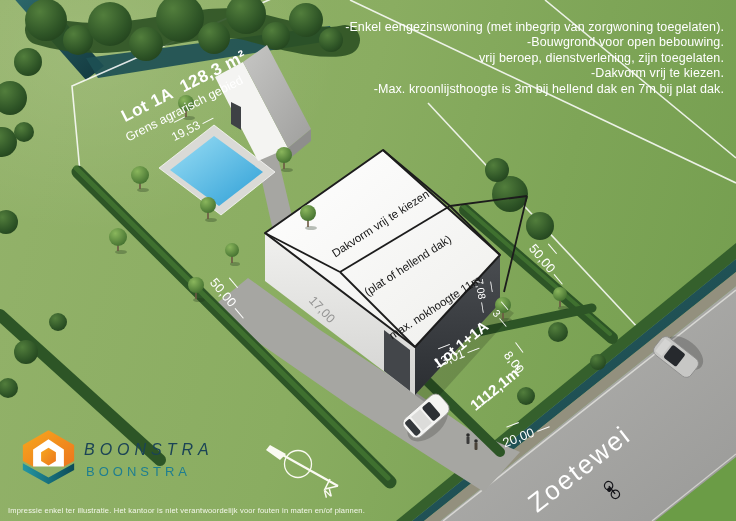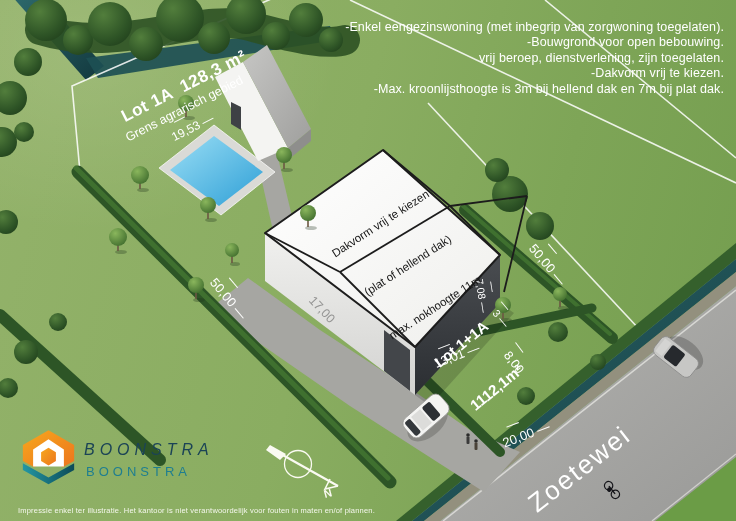--- a/index.html
+++ b/index.html
@@ -18,21 +18,21 @@
   #note-block{position:absolute;top:20px;right:12px;width:560px;text-align:right;
     color:#ffffff;font-size:12.5px;line-height:15.4px;letter-spacing:0.1px;}
   #roof-note{position:absolute;left:408px;top:266px;transform:translate(-50%,-50%) rotate(-33deg);
     color:#161616;font-size:11.5px;line-height:1.45;text-align:center;font-weight:500;white-space:pre;}
   #lot-combined{position:absolute;left:479px;top:366px;transform:translate(-50%,-50%) rotate(-39deg);
     color:#fff;font-size:15px;font-weight:700;line-height:1.25;text-align:center;white-space:pre;}
   #logo-company{position:absolute;left:84px;top:441px;font-size:16px;letter-spacing:5px;
     color:#1b4356;font-weight:500;font-style:italic;}
   #logo-tagline{position:absolute;left:86px;top:464px;font-size:13px;letter-spacing:4px;
     color:#1f7e90;font-weight:500;}
-  #disclaimer{position:absolute;left:8px;top:506px;font-size:7.5px;color:#f4f7ec;letter-spacing:0.2px;margin-left:10px;}
+  #disclaimer{position:absolute;left:8px;top:506px;font-size:7.5px;color:#f4f7ec;letter-spacing:0.2px;}
 </style>
 </head>
 <body>
 
 <div class="scene">
 
   <svg class="layer" width="736" height="521" viewBox="0 0 736 521">
     <defs>
       <linearGradient id="gWater" x1="0" y1="0" x2="1" y2="1">
         <stop offset="0" stop-color="#2e6b6d"></stop>

